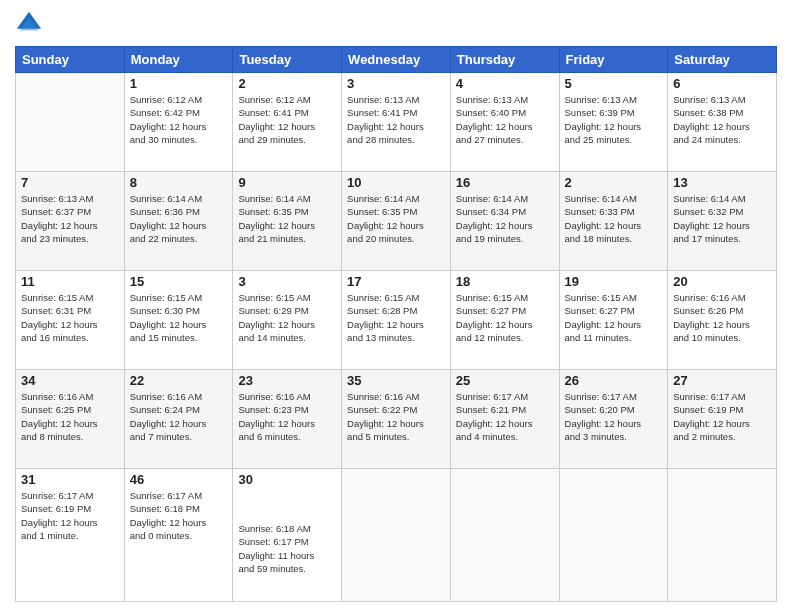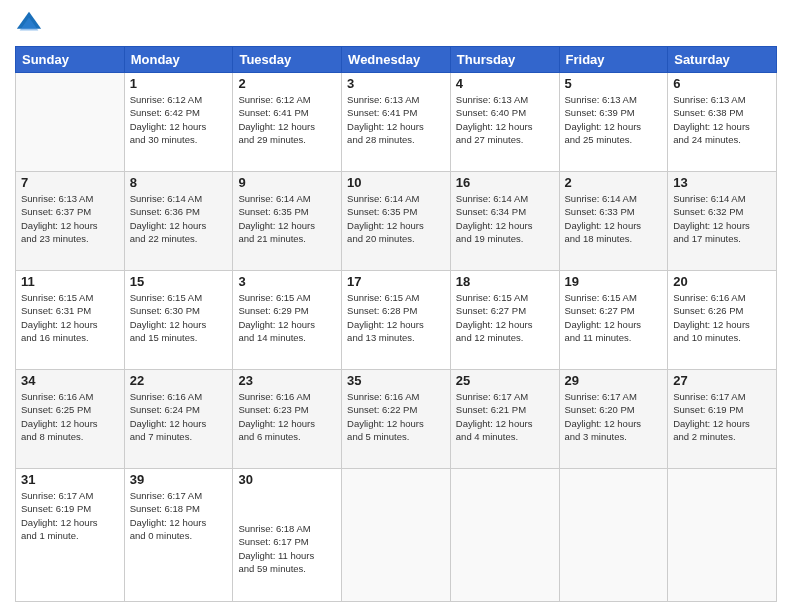--- a/index.html
+++ b/index.html
@@ -307,21 +307,21 @@
 and 5 minutes.</div>
           </td>
           <td>
             <span class="day-num">25</span>
             <div class="day-info" style="white-space: pre-line;">Sunrise: 6:17 AM
 Sunset: 6:21 PM
 Daylight: 12 hours
 and 4 minutes.</div>
           </td>
           <td>
-            <span class="day-num">29</span>
+            <span class="day-num">26</span>
             <div class="day-info" style="white-space: pre-line;">Sunrise: 6:17 AM
 Sunset: 6:20 PM
 Daylight: 12 hours
 and 3 minutes.</div>
           </td>
           <td>
             <span class="day-num">27</span>
             <div class="day-info" style="white-space: pre-line;">Sunrise: 6:17 AM
 Sunset: 6:19 PM
 Daylight: 12 hours
@@ -330,21 +330,21 @@
         </tr>
         <tr>
           <td>
             <span class="day-num">31</span>
             <div class="day-info" style="white-space: pre-line;">Sunrise: 6:17 AM
 Sunset: 6:19 PM
 Daylight: 12 hours
 and 1 minute.</div>
           </td>
           <td>
-            <span class="day-num">39</span>
+            <span class="day-num">46</span>
             <div class="day-info" style="white-space: pre-line;">Sunrise: 6:17 AM
 Sunset: 6:18 PM
 Daylight: 12 hours
 and 0 minutes.</div>
           </td>
           <td>
             <span class="day-num">30</span>
             <div class="day-info" style="white-space: pre-line; margin-top: 35px;">Sunrise: 6:18 AM
 Sunset: 6:17 PM
 Daylight: 11 hours

